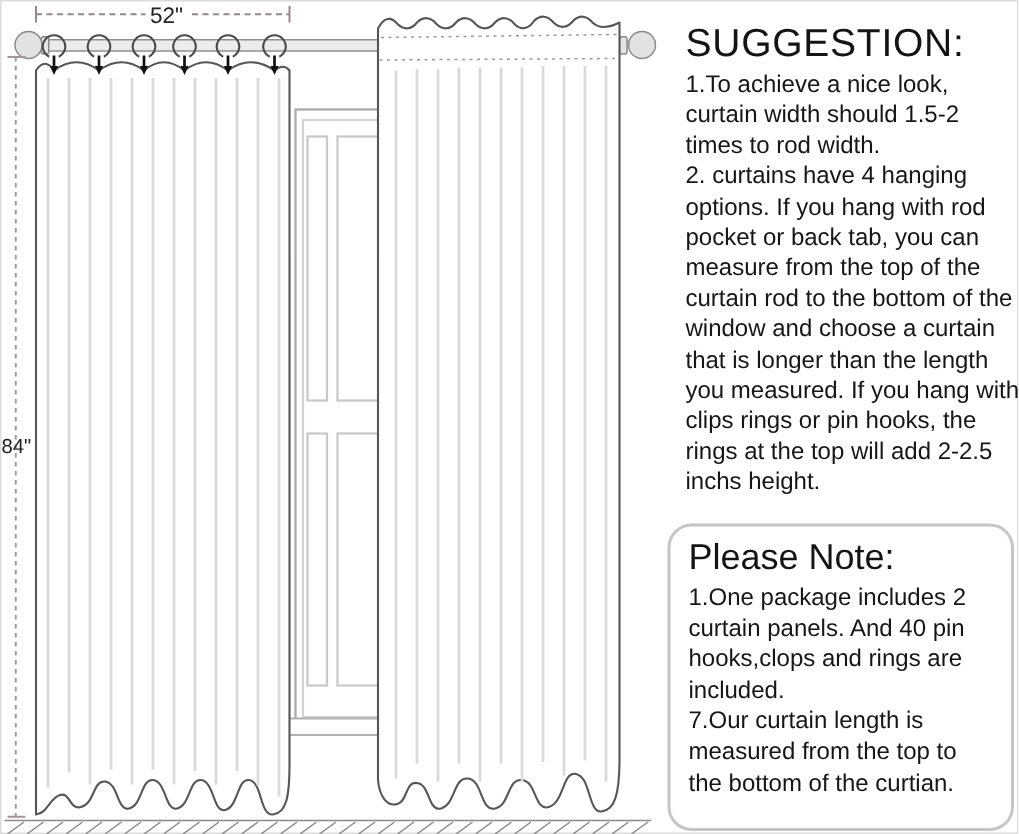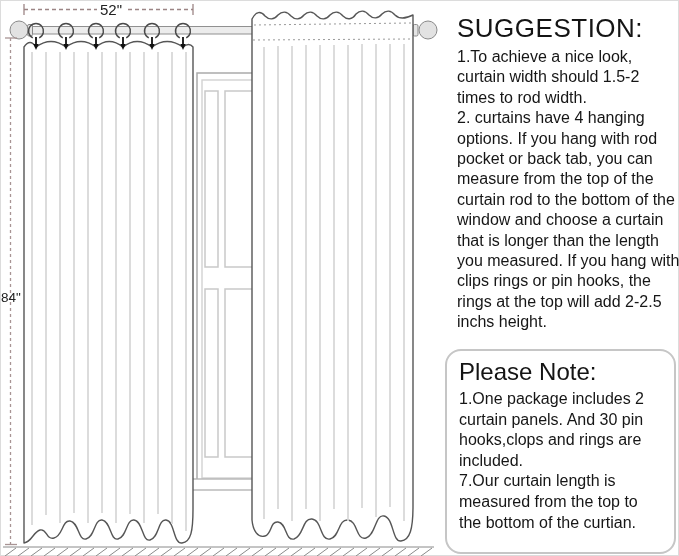--- a/index.html
+++ b/index.html
@@ -174,17 +174,17 @@
   </svg>
 
   <div class="right-col">
     <h1 class="suggestion-title">SUGGESTION:</h1>
     <p class="body-text">1.To achieve a nice look, curtain width should 1.5-2 times to rod width.</p>
     <p class="body-text">2. curtains have 4 hanging options. If you hang with rod pocket or back tab, you can measure from the top of the curtain rod to the bottom of the window and choose a curtain that is longer than the length you measured. If you hang with clips rings or pin hooks, the rings at the top will add 2-2.5 inchs height.</p>
   </div>
 
   <div class="note-box">
     <h2 class="note-title">Please Note:</h2>
-    <p class="note-text">1.One package includes 2 curtain panels. And 30 pin hooks,clops and rings are included.</p>
+    <p class="note-text">1.One package includes 2 curtain panels. And 40 pin hooks,clops and rings are included.</p>
     <p class="note-text">7.Our curtain length is measured from the top to the bottom of the curtian.</p>
   </div>
 
 </div>
 
 </body></html>

